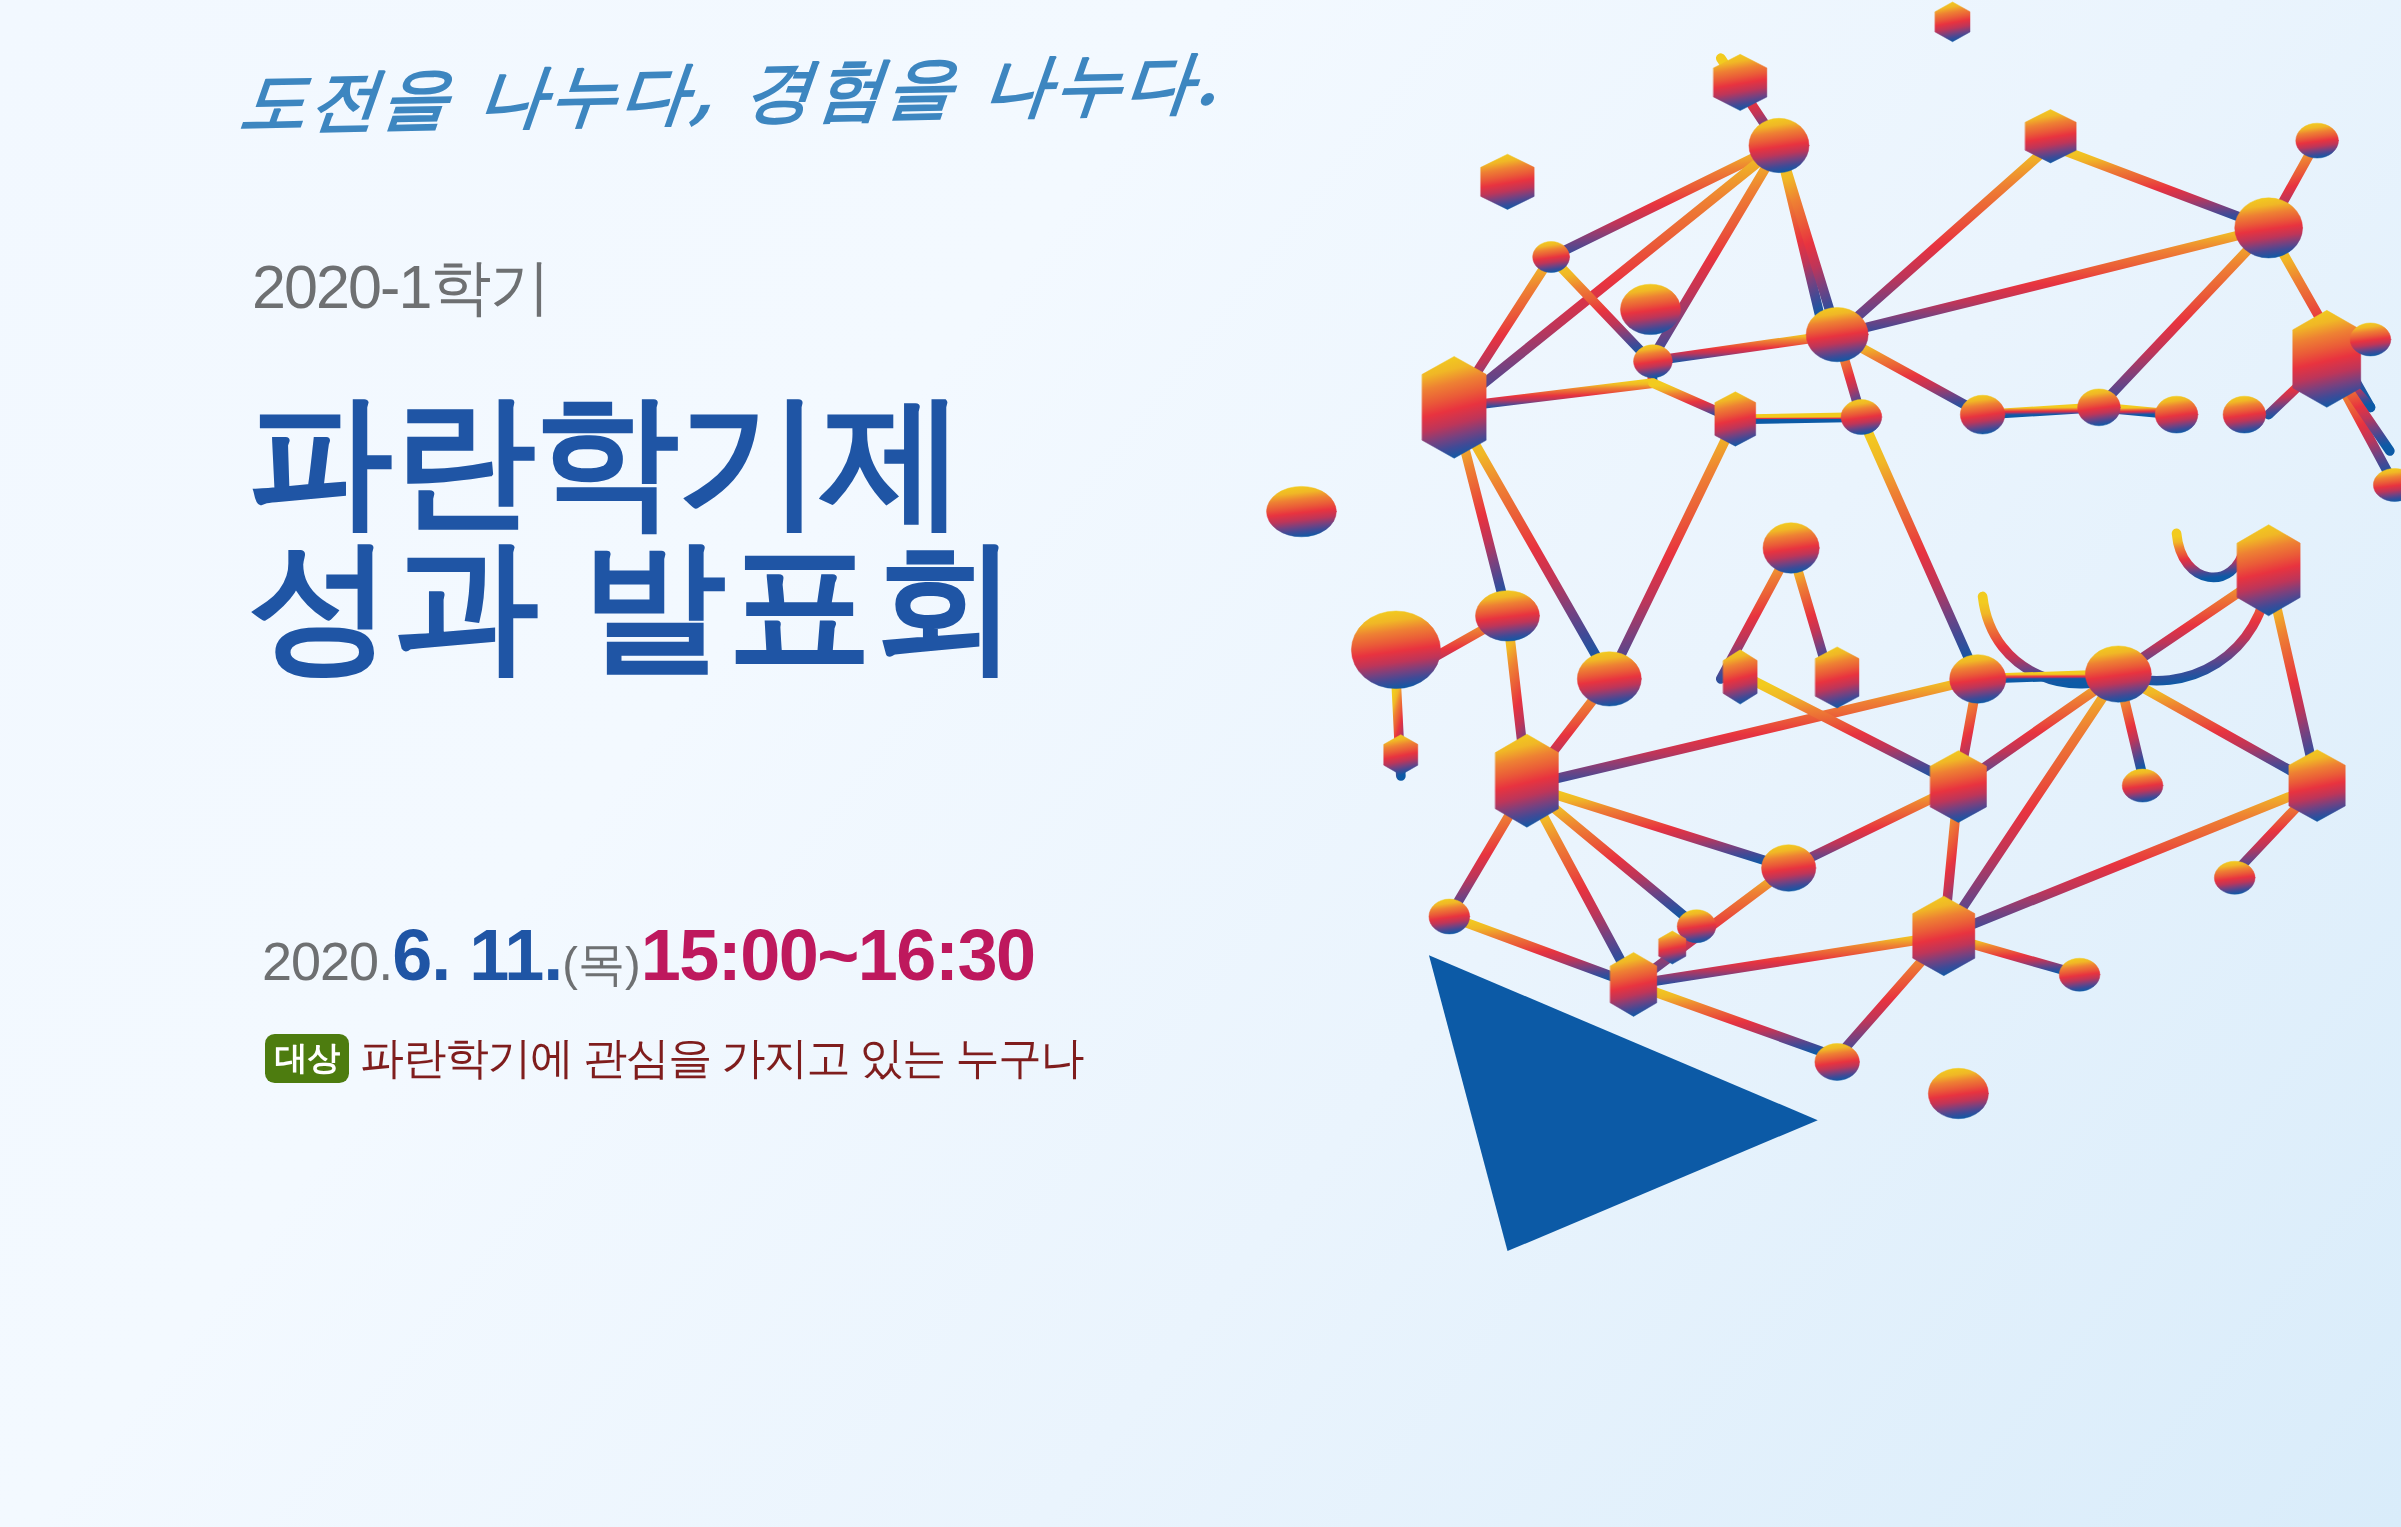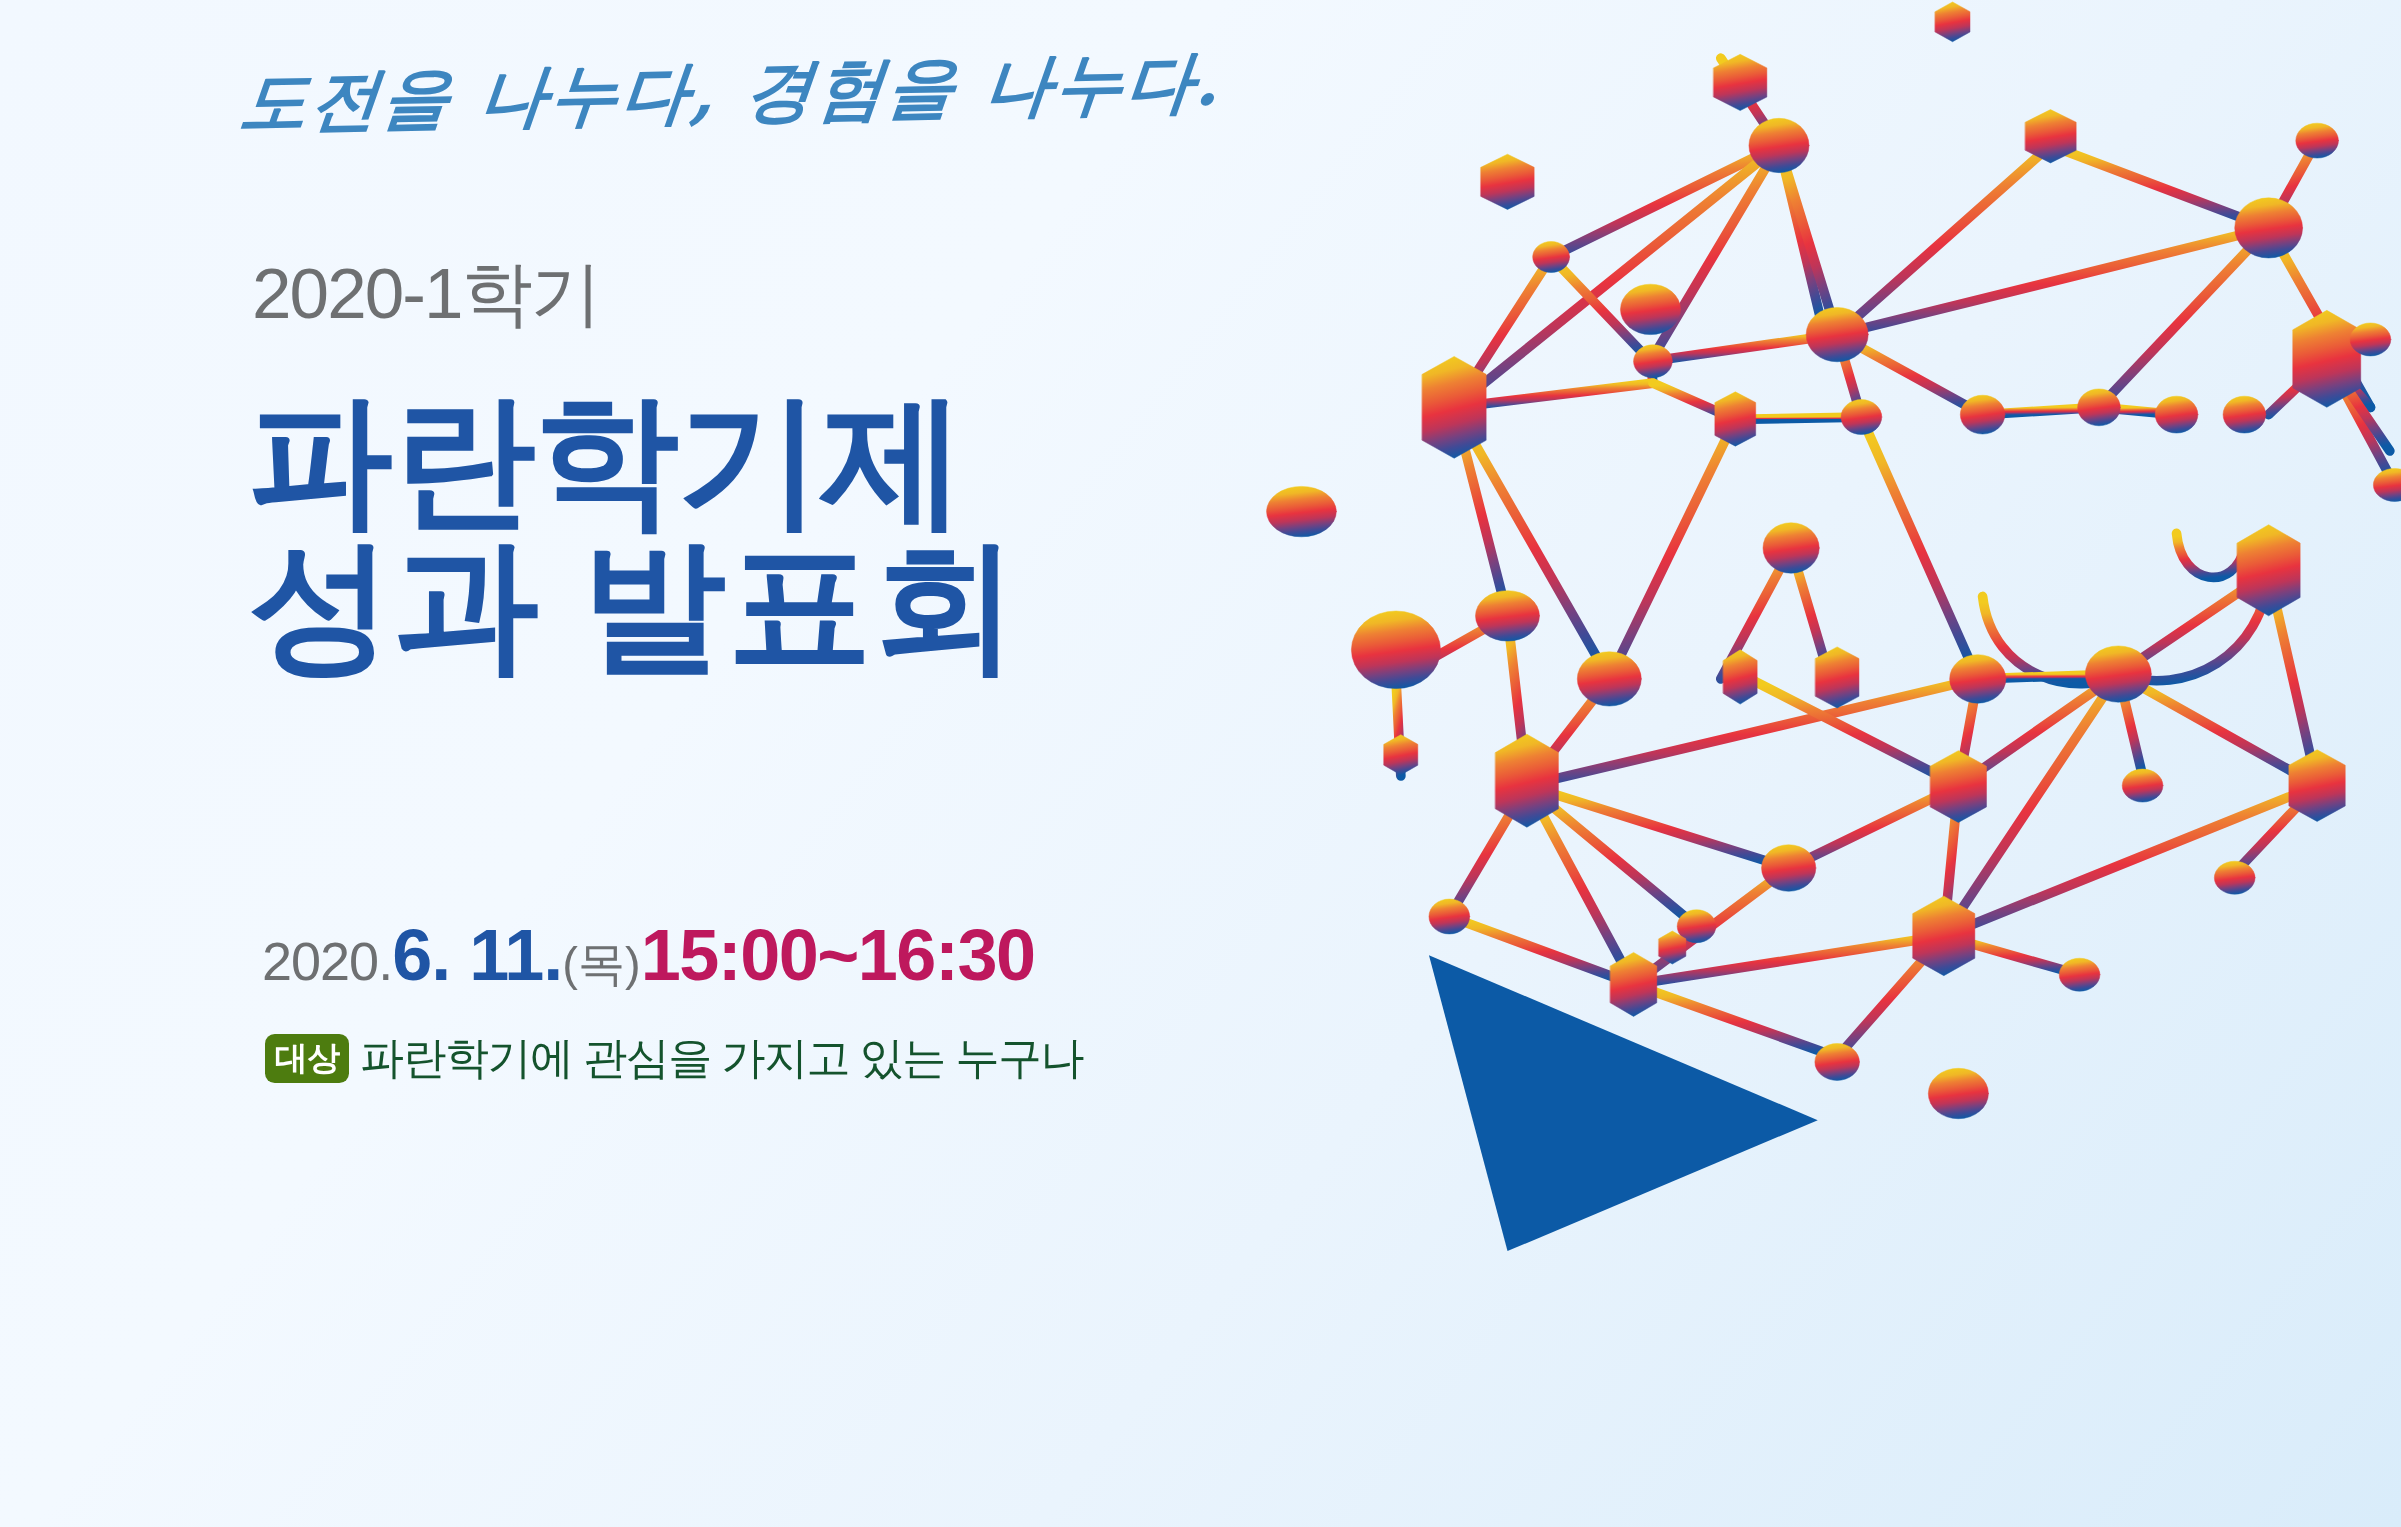--- a/index.html
+++ b/index.html
@@ -28,21 +28,21 @@
     letter-spacing: 2.9px;
     color:#3d86c0;
     transform: rotate(-1.2deg) skewX(-7deg);
     transform-origin: left top;
     white-space: nowrap;
   }
 
   #semester {
     position:absolute;
     left:252px; top:247px;
-    font-size: 71px;
+    font-size: 61px;
     font-weight: 400;
     letter-spacing: -1.9px;
     color:#6e7072;
     white-space:nowrap;
   }
 
   #title-wrap {
     position:absolute;
     left:248px; top:388px;
     width:945px;
@@ -82,21 +82,21 @@
     font-size:33px;
     font-weight:700;
     letter-spacing:-0.5px;
     border-radius:9.7px;
     padding:6.8px 9.7px 8.7px 9.7px;
     line-height:1;
   }
   #audience-text {
     font-size:44px;
     font-weight:400;
-    color:#14532d;
+    color:#7f1d1d;
     letter-spacing:-1.5px;
   }
 
   
   #network-graphic {
     position:absolute;
     right:0; top:0;
     width:1165px; height:1528px;
   }
   #network-graphic svg { display:block; width:100%; height:100%; }

